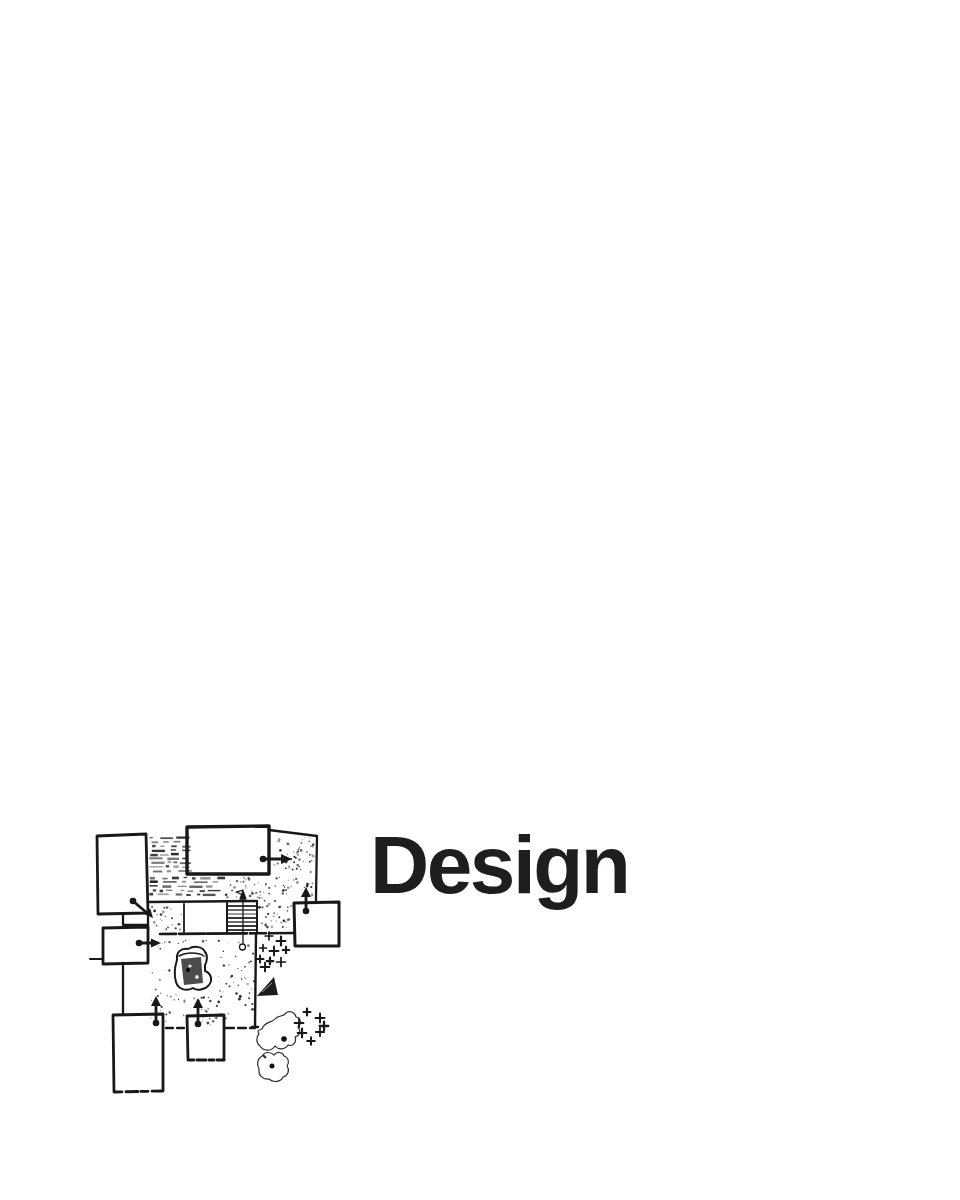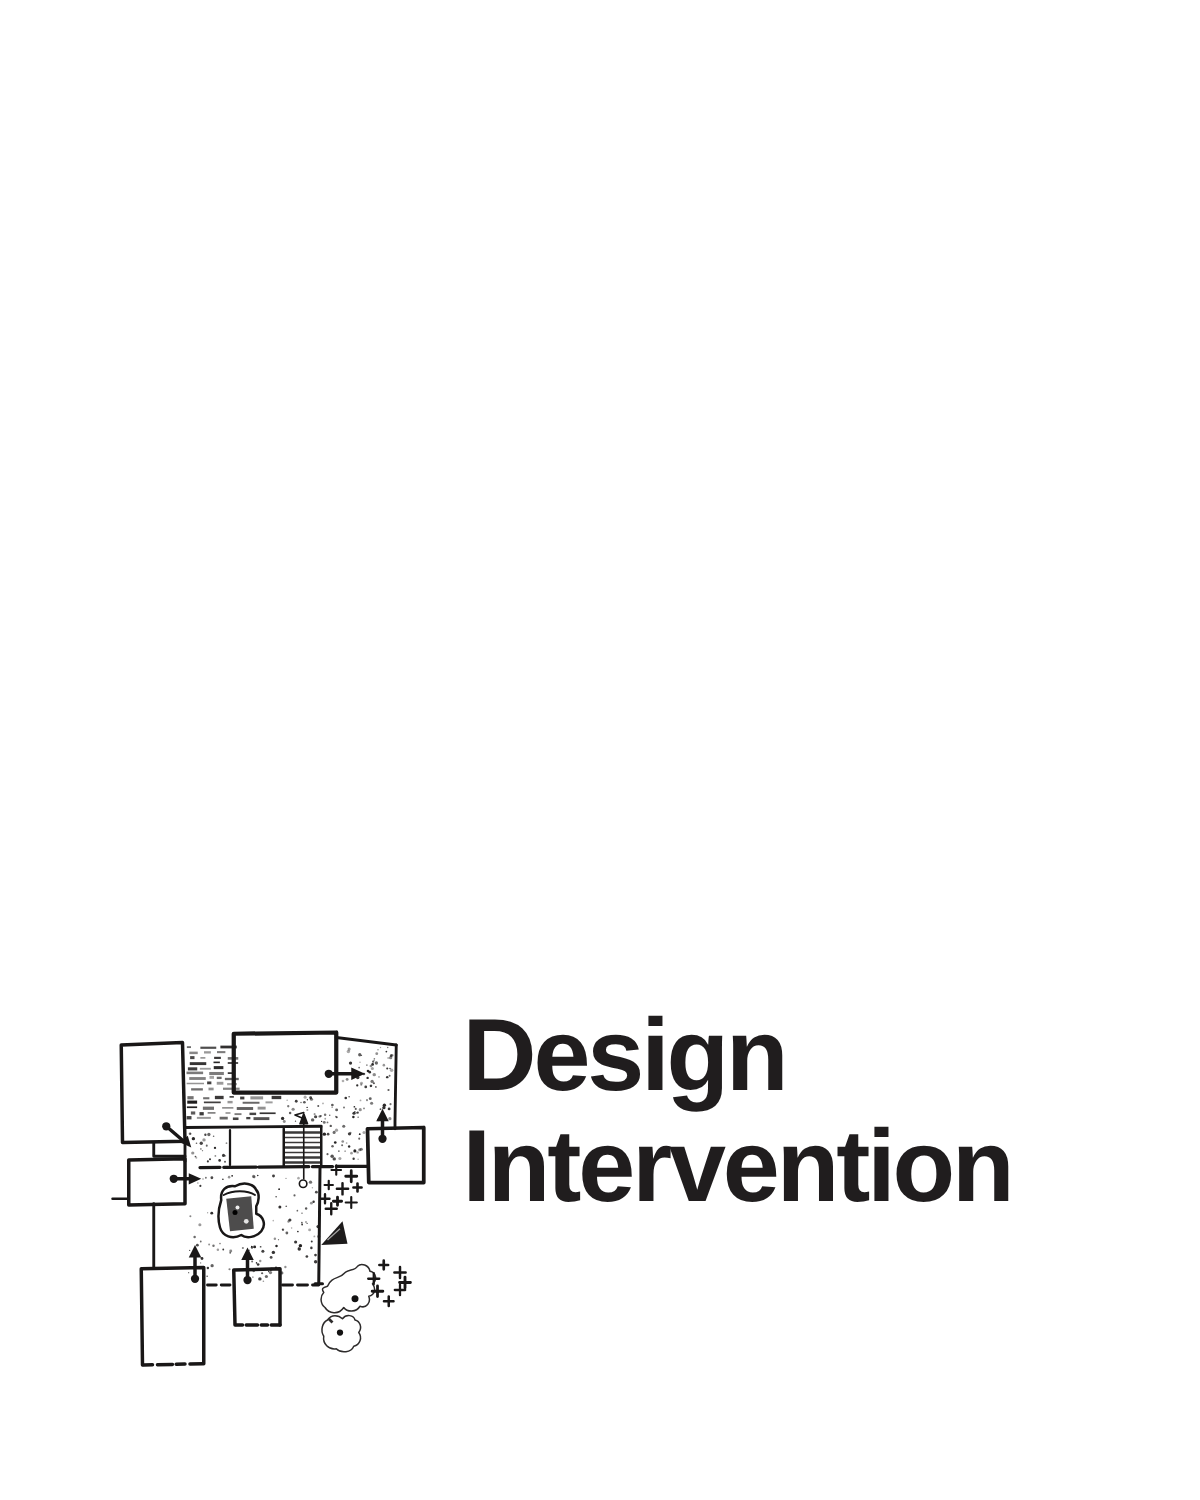--- a/index.html
+++ b/index.html
@@ -15,21 +15,21 @@
     position:absolute;
     left:370px;
     top:800px;
     font-weight:700;
     font-size:82px;
     line-height:89px;
     letter-spacing:-2.5px;
     color:#201d1e;
     white-space:nowrap;
   }
-  .title .line{display:block;}
+  .title .line{display:block;margin-top:20px;}
   .sketch{
     position:absolute;
     left:85px;
     top:815px;
     width:265px;
     height:290px;
   }
   svg{display:block;}
   .ink{stroke:#191717;fill:none;stroke-linecap:round;stroke-linejoin:round;}
 </style>
@@ -487,16 +487,15 @@
           <path d="M315.84013991616666,1032 L324.15986008383334,1032 M320,1027.8401399161667 L320,1036.1598600838333" stroke-width="1.84"></path>
           <path d="M297.7014019176364,1033 L306.2985980823636,1033 M302,1028.7014019176363 L302,1037.2985980823637" stroke-width="2.23"></path>
           <path d="M307.1922530330718,1041 L314.8077469669282,1041 M311,1037.1922530330717 L311,1044.8077469669283" stroke-width="2.03"></path>
         </g>
 
     </svg>
   </div>
 
   <div class="title">
     <span class="line">Design</span>
-    <span class="line">Intervention</span>
   </div>
 
 </div>
 
 </body></html>

